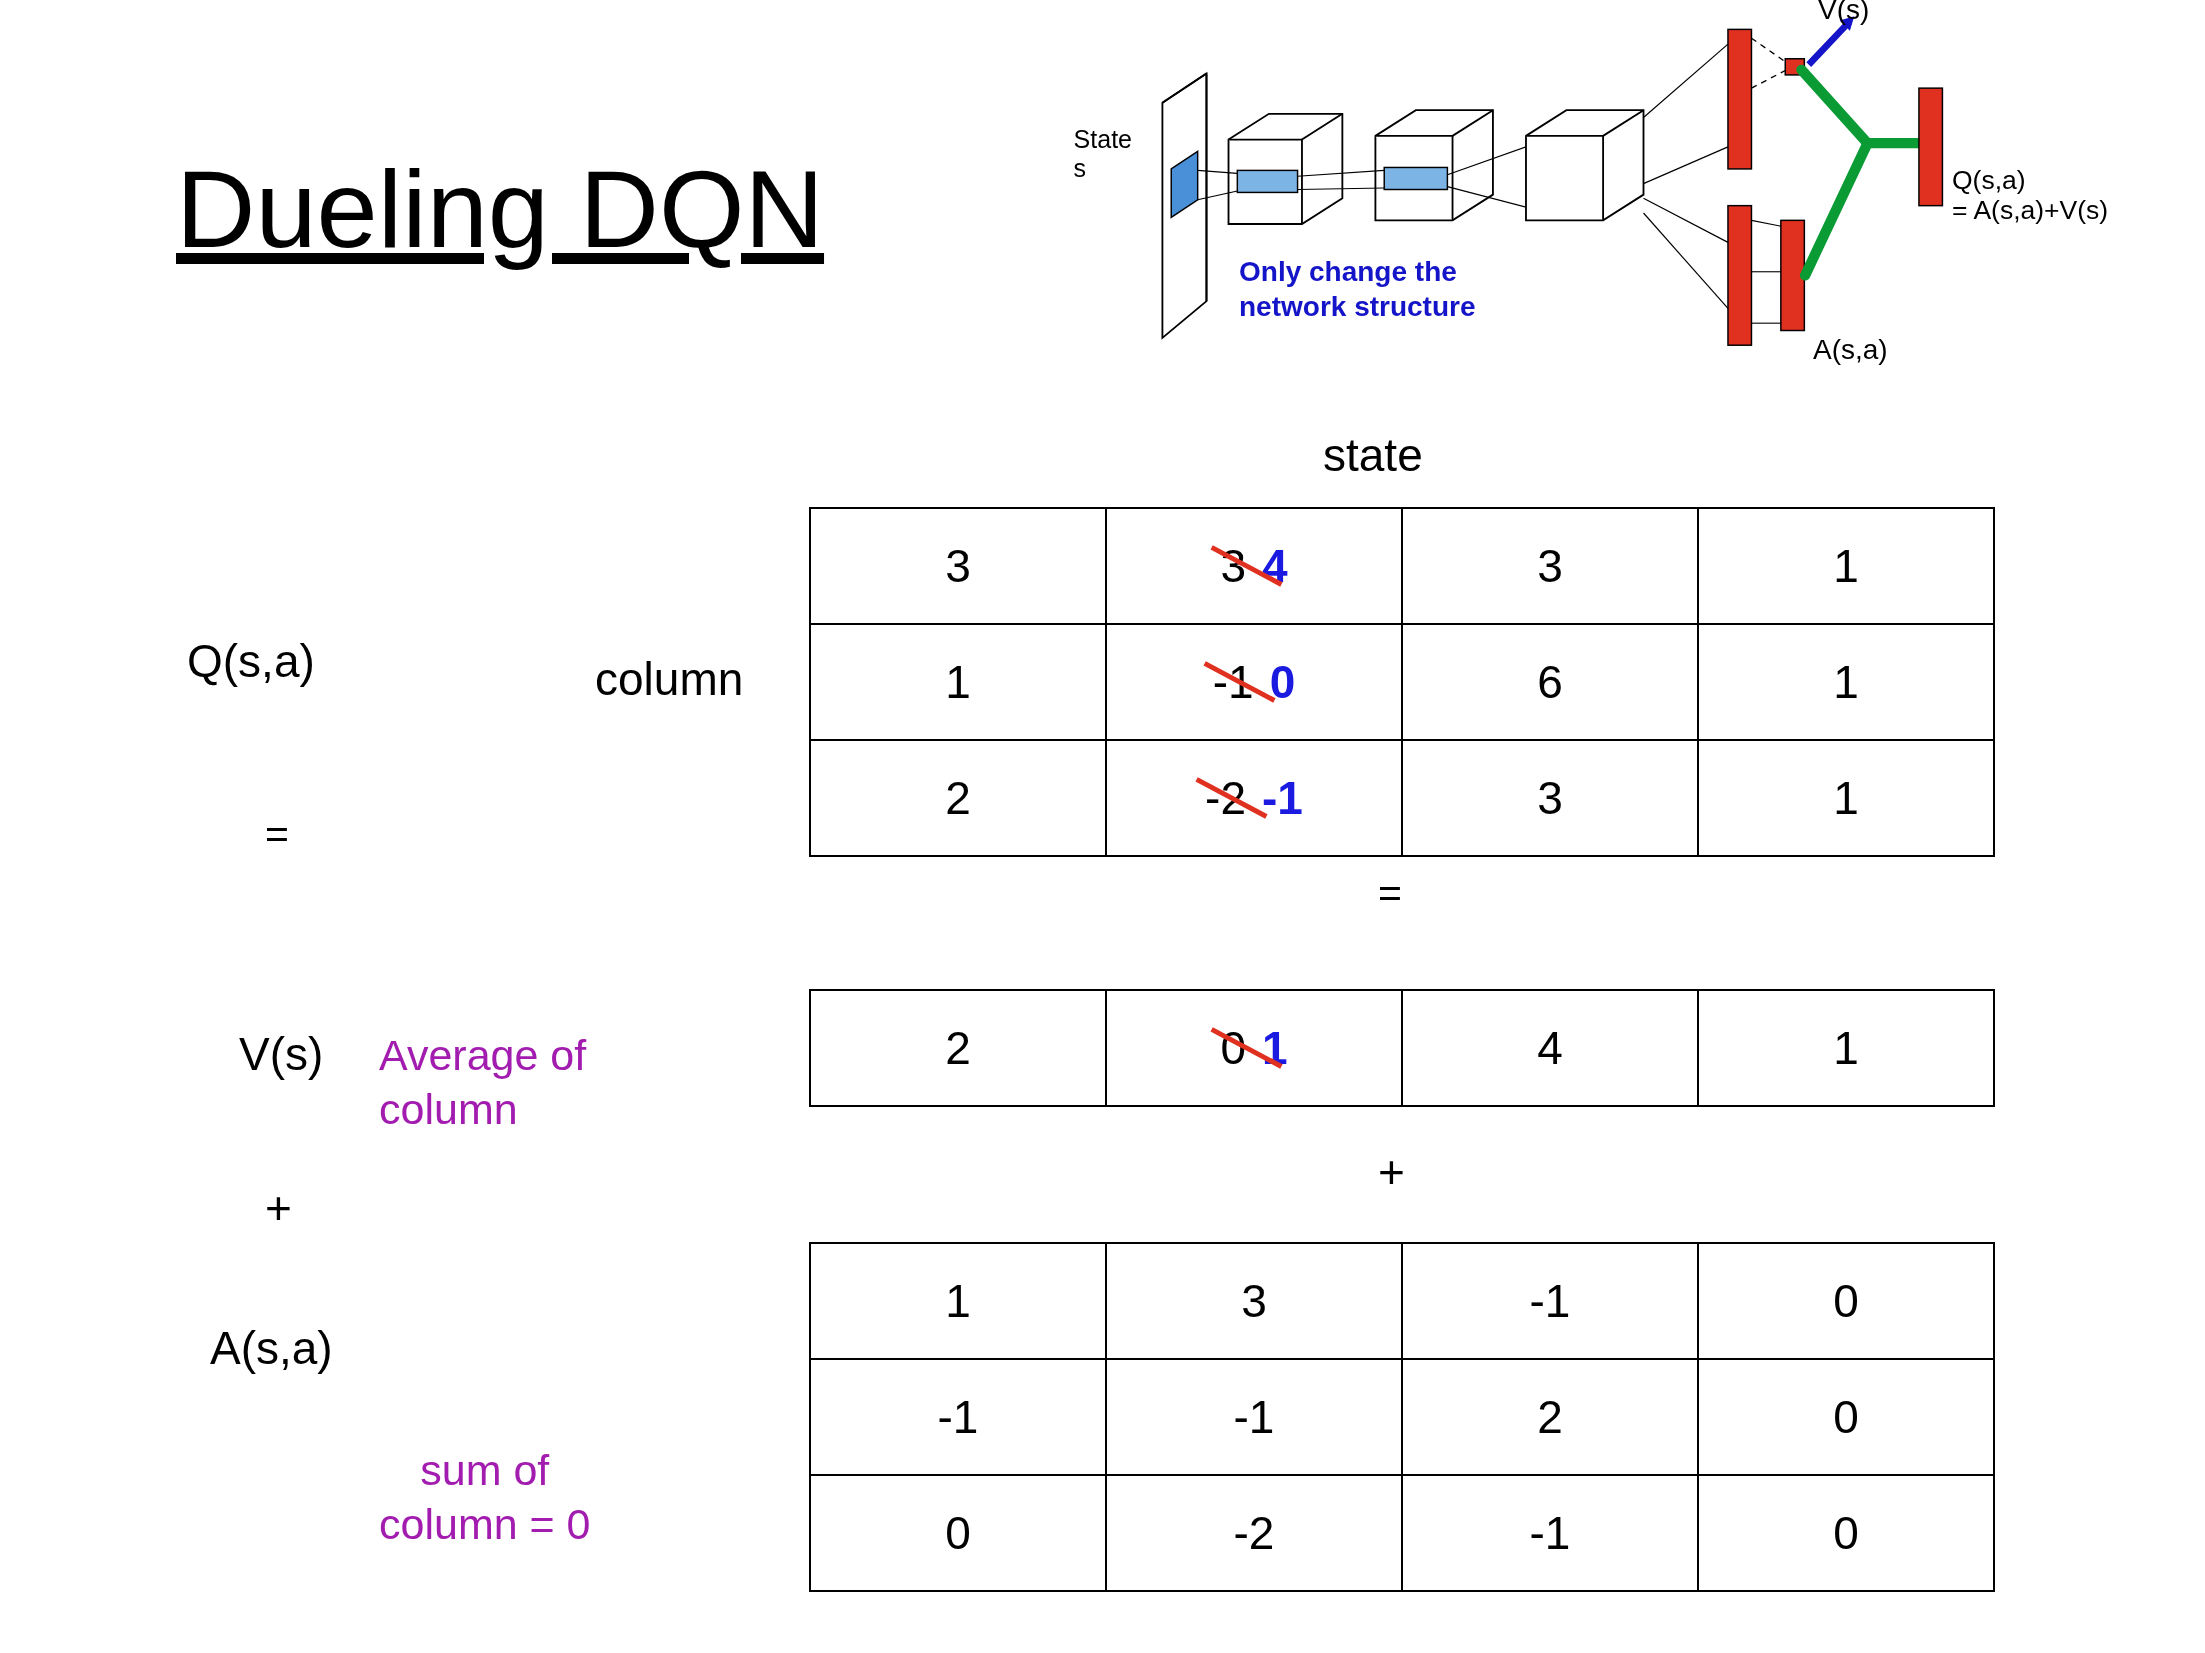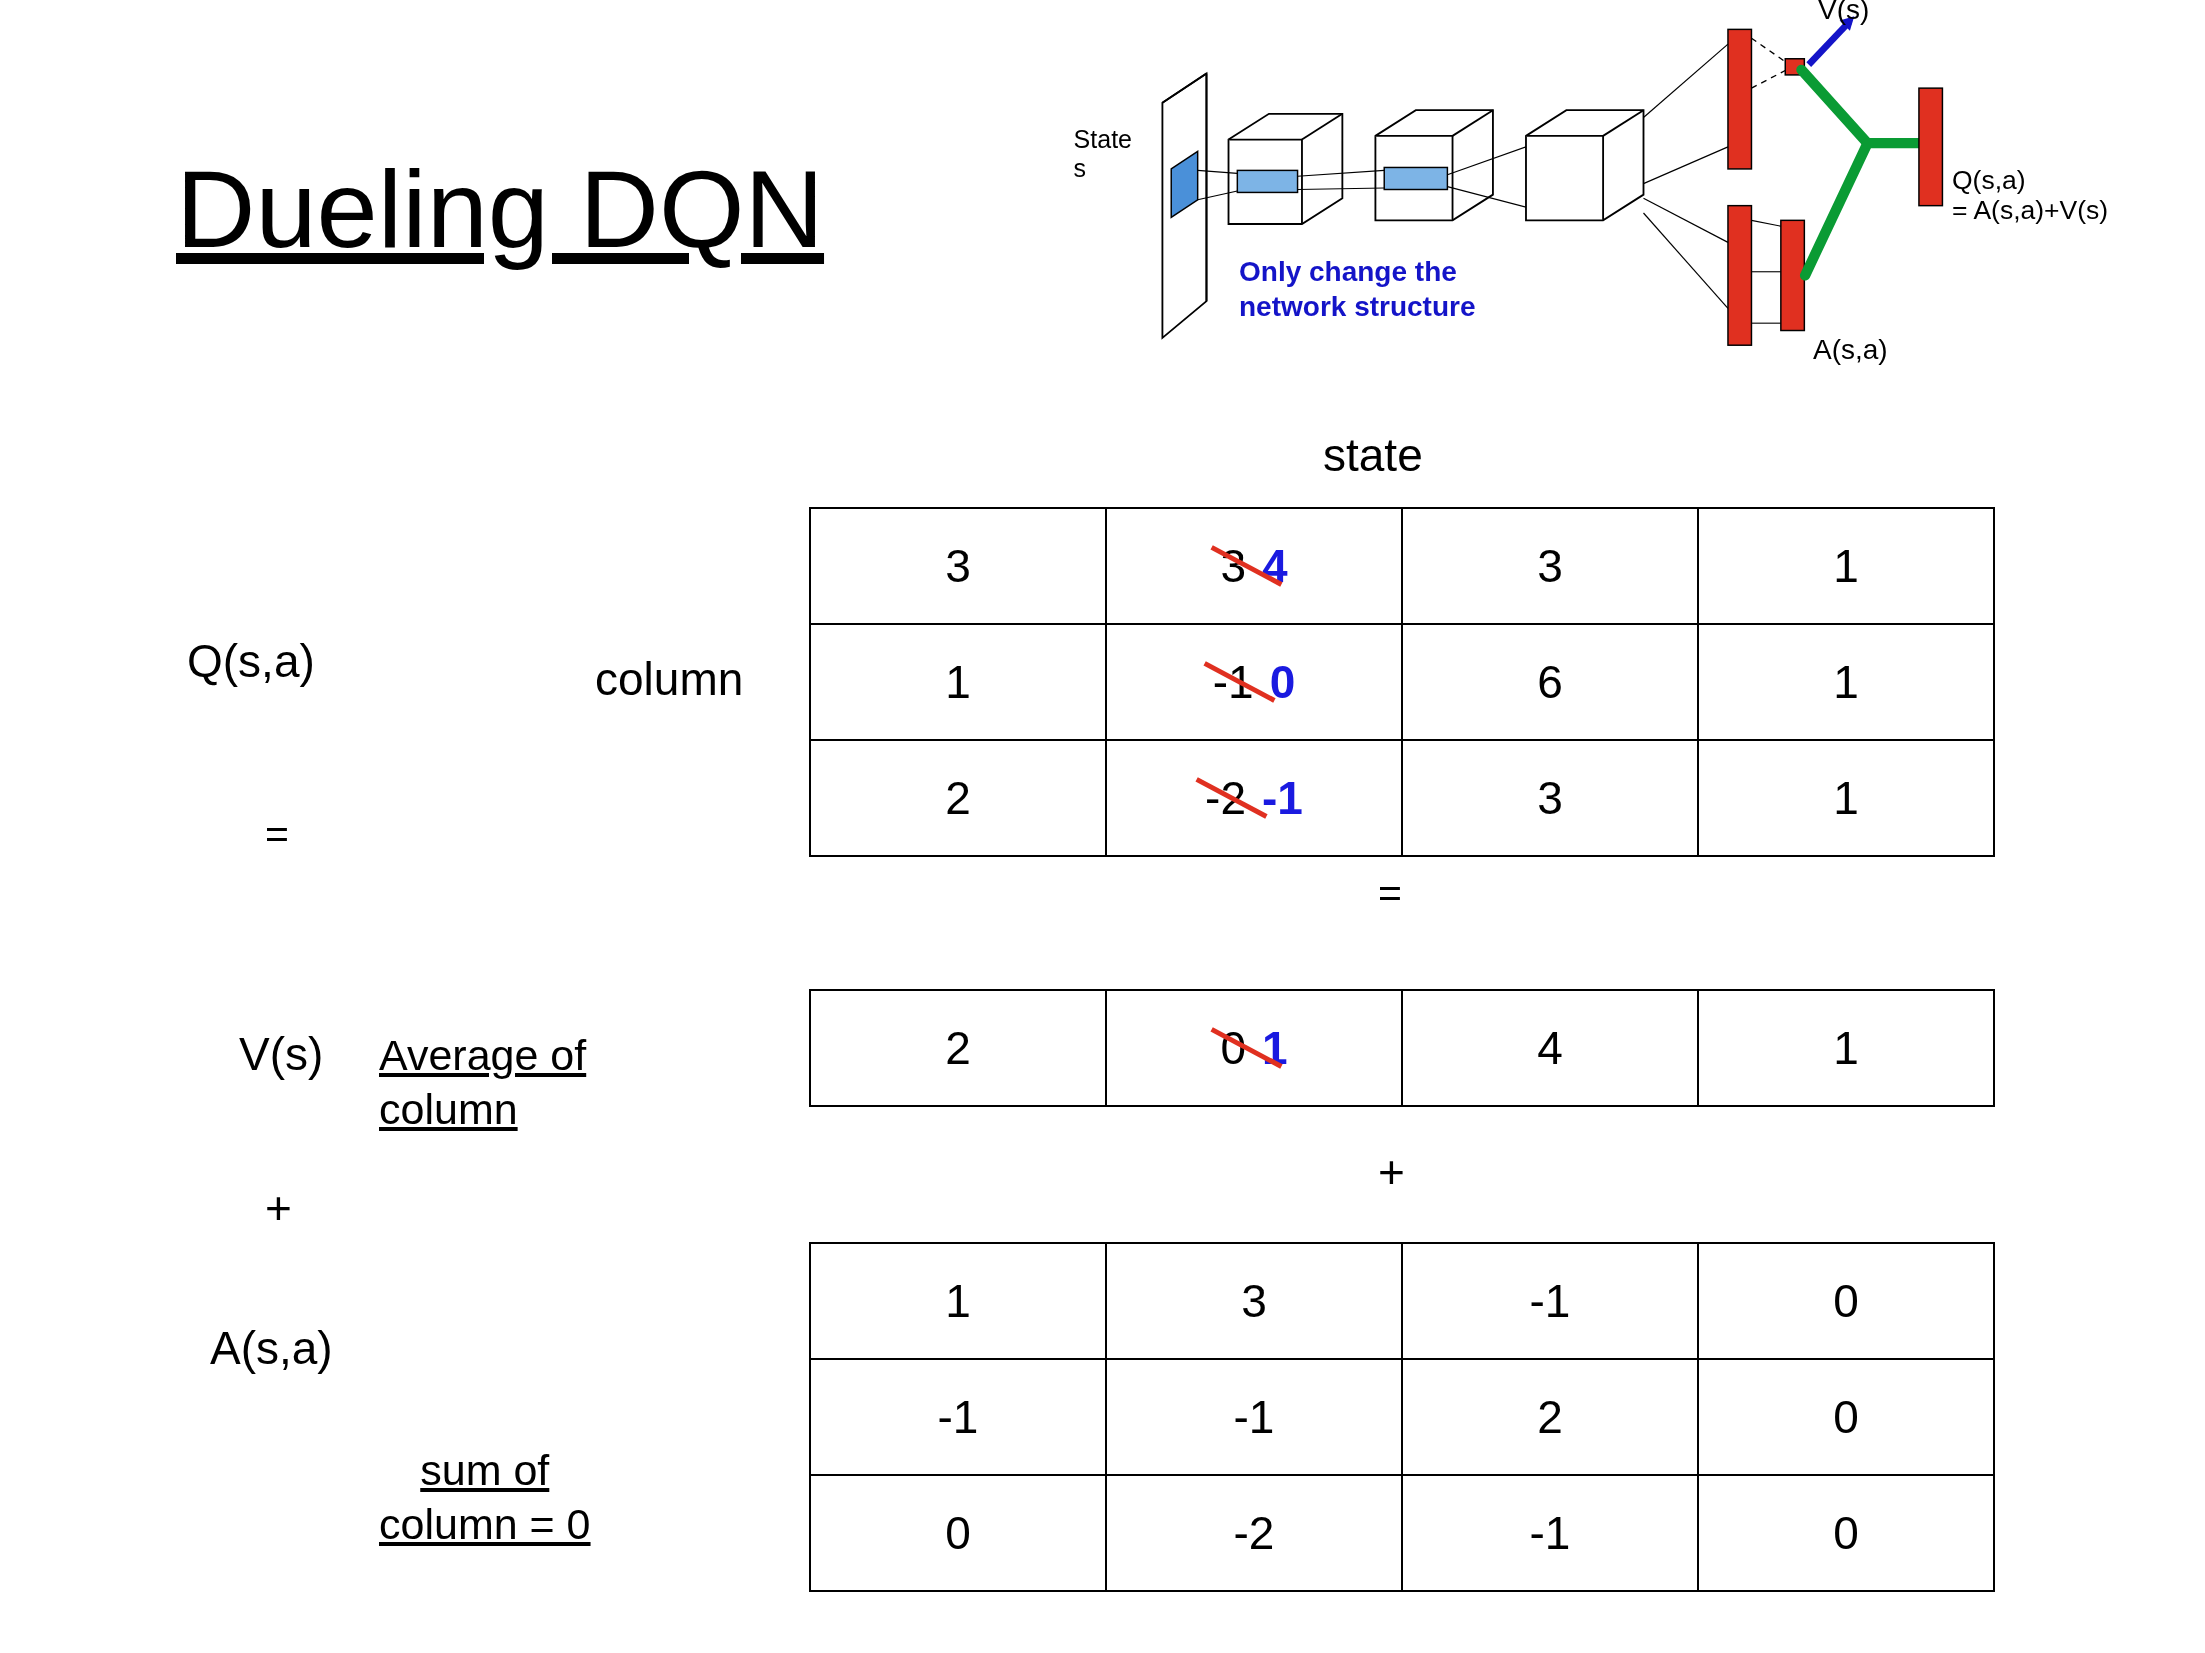--- a/index.html
+++ b/index.html
@@ -55,21 +55,21 @@
     white-space: nowrap;
   }
 
   
   .txt {
     position: absolute;
     white-space: nowrap;
     line-height: 1.1;
   }
   .black-lbl { color: #000; font-size: 46px; }
-  .blue-lbl  { color: #000000; font-size: 43px; text-decoration: underline; }
+  .blue-lbl  { color: #a21caf; font-size: 43px; }
   .op-sym    { color: #000; font-size: 46px; }
 
   
   .grid {
     position: absolute;
     border-collapse: collapse;
     table-layout: fixed;
   }
   .grid td {
     border: 2.2px solid #000;

